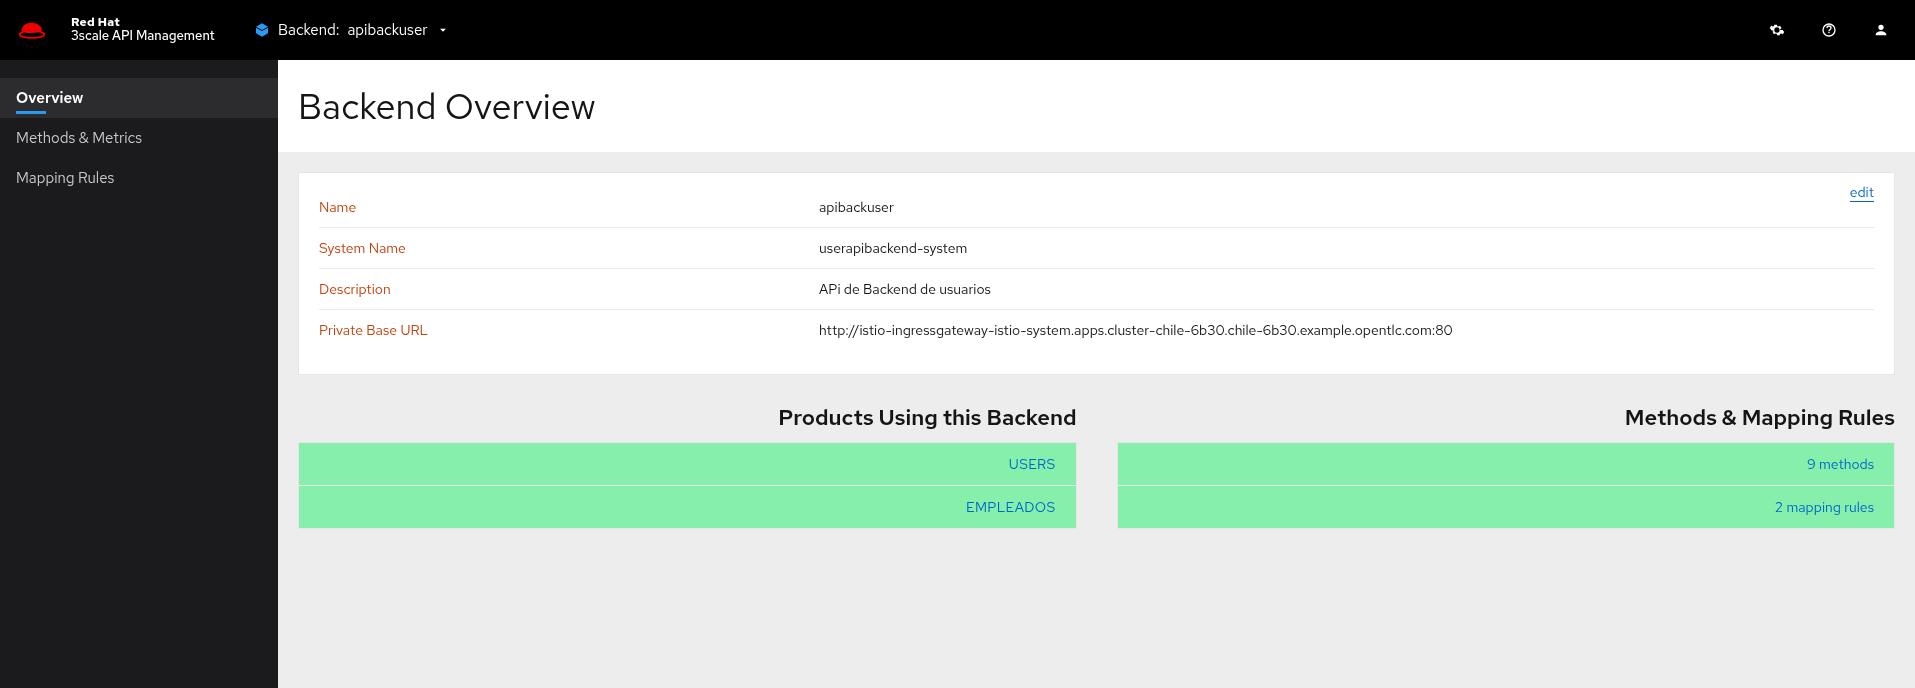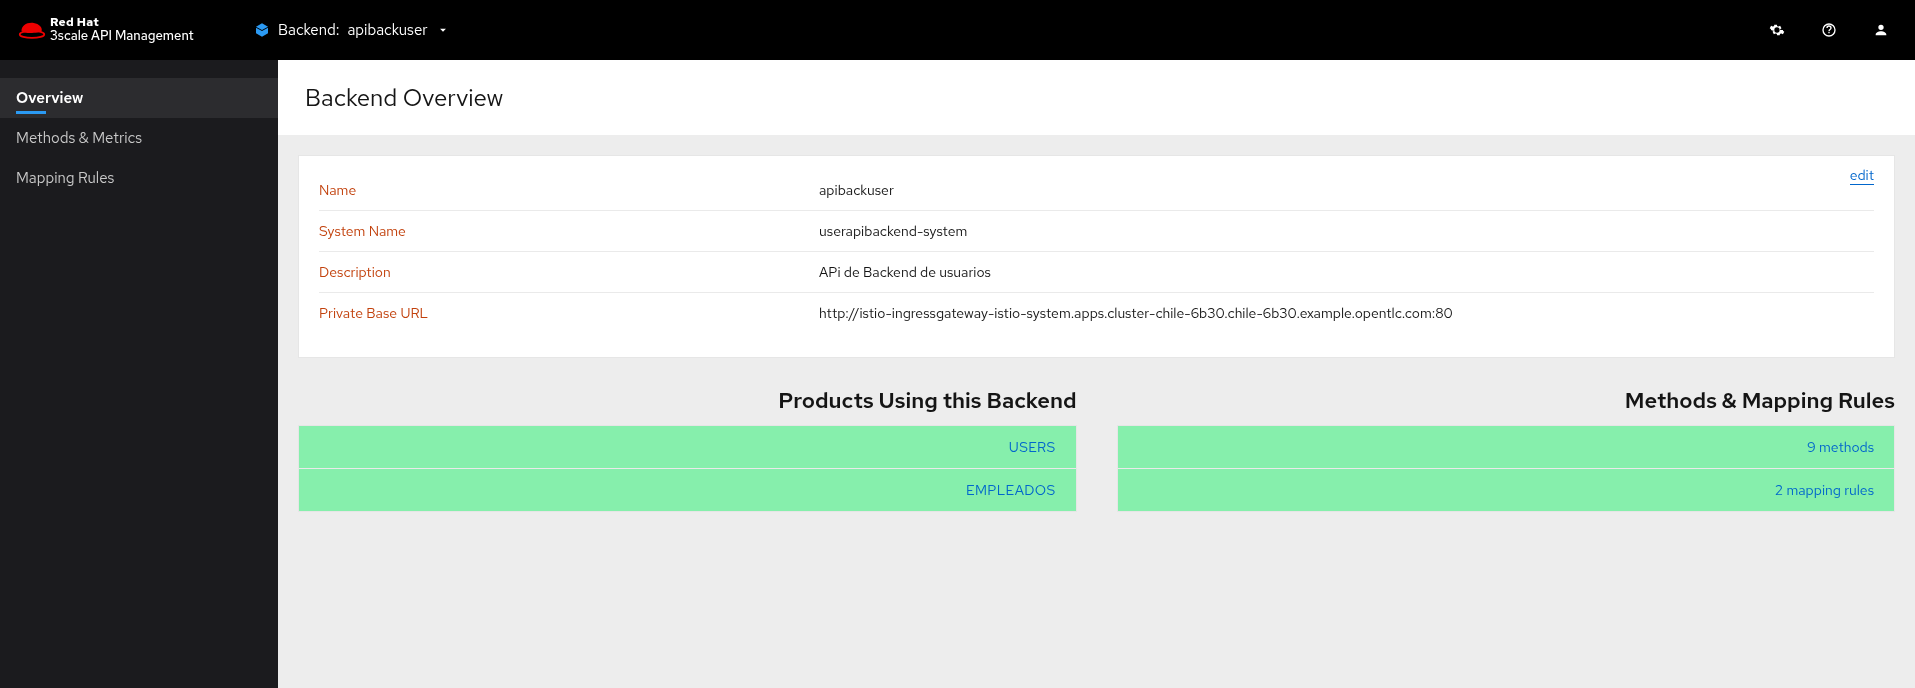--- a/index.html
+++ b/index.html
@@ -15,21 +15,21 @@
     background: #000;
     color: #fff;
     height: 60px;
     display: flex;
     align-items: center;
     padding: 0 18px;
   }
   .logo-area {
     display: flex;
     align-items: center;
-    gap: 4px;
+    gap: 25px;
     min-width: 216px;
   }
   .fedora {
     width: 28px; height: 28px;
   }
   .brand-text { display: flex; flex-direction: column; line-height: 1.1; }
   .brand-top { font-weight: 700; font-size: 12px; letter-spacing: .3px;}
   .brand-bottom { font-size: 13px; font-weight: 500; }
   .context-selector {
     display: flex; align-items: center; gap: 8px;
@@ -71,21 +71,21 @@
     width: 30px;
     height: 3px;
     background: #2b9af3;
   }
   
   .main { flex: 1; background: #ededed; overflow: auto; }
   .page-header {
     background: #fff;
     padding: 22px 20px 22px 20px;
   }
-  .page-title { font-size: 24px; font-weight: 400; margin-left: 7px; }
+  .page-title { font-size: 36px; font-weight: 400; }
   .content-wrap { padding: 20px; }
   .panel {
     background: #fff;
     border: 1px solid #e6e6e6;
     position: relative;
   }
   .detail-panel { padding: 14px 20px 24px; }
   .edit-link {
     position: absolute; right: 20px; top: 10px;
     color: #06c; font-size: 14px; border-bottom: 1px solid #06c;

